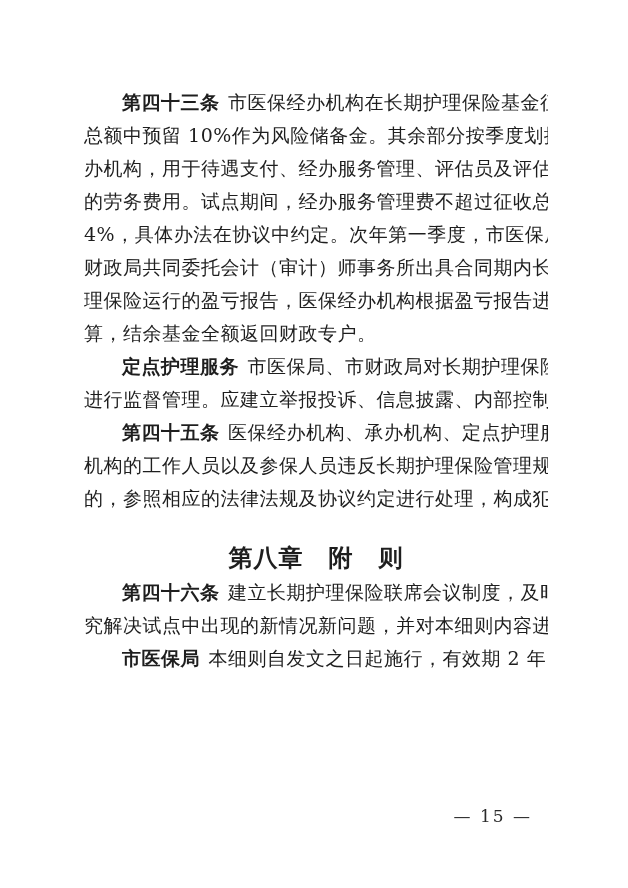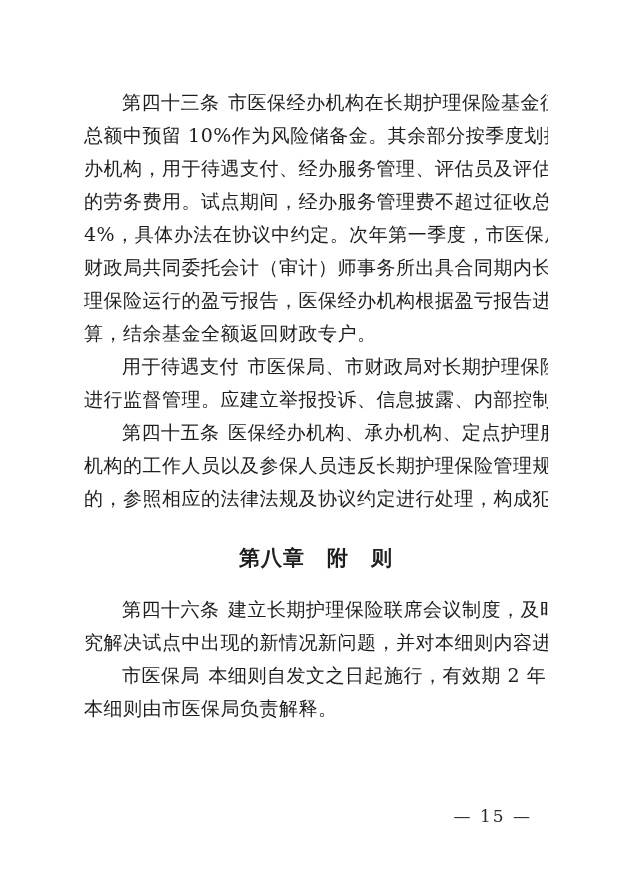--- a/index.html
+++ b/index.html
@@ -30,32 +30,32 @@
     text-align-last: justify;
     white-space: nowrap;
     overflow: hidden;
   }
   .line.first { text-indent: 2em; }
   .line.last {
     text-align: center;
     text-align-last: left;
   }
   .article-head {
-    font-weight: normal;
+    font-weight: bold;
     margin-right: 0.45em;
   }
   .chapter-heading {
     font-weight: bold;
-    font-size: 21px;
+    font-size: 24px;
     line-height: 33px;
     height: 33px;
     text-align: center;
     letter-spacing: 1px;
     margin-top: 26px;
-    margin-bottom: 19px;
+    margin-bottom: 2px;
   }
   .page-number {
     position: absolute;
     right: 96px;
     bottom: 62px;
     font-size: 17px;
     letter-spacing: 2px;
     color: #2a2a2a;
     margin-top: 36px;
   }
@@ -68,32 +68,31 @@
       <div class="line first"><span class="article-head">第四十三条</span><span>市医保经办机构在长期护理保险基金征收</span></div>
       <div class="line">总额中预留 10%作为风险储备金。其余部分按季度划拨给承</div>
       <div class="line">办机构，用于待遇支付、经办服务管理、评估员及评估专家</div>
       <div class="line">的劳务费用。试点期间，经办服务管理费不超过征收总额的</div>
       <div class="line">4%，具体办法在协议中约定。次年第一季度，市医保局、市</div>
       <div class="line">财政局共同委托会计（审计）师事务所出具合同期内长期护</div>
       <div class="line">理保险运行的盈亏报告，医保经办机构根据盈亏报告进行结</div>
       <div class="line last">算，结余基金全额返回财政专户。</div>
     </div>
     <div class="para">
-      <div class="line first"><span class="article-head">用于待遇支付</span><span>市医保局、市财政局对长期护理保险基金</span></div>
+      <div class="line first"><span class="article-head">定点护理服务</span><span>市医保局、市财政局对长期护理保险基金</span></div>
       <div class="line">进行监督管理。应建立举报投诉、信息披露、内部控制、欺</div>
     </div>
     <div class="para">
       <div class="line first"><span class="article-head">第四十五条</span><span>医保经办机构、承办机构、定点护理服务</span></div>
       <div class="line">机构的工作人员以及参保人员违反长期护理保险管理规定</div>
       <div class="line">的，参照相应的法律法规及协议约定进行处理，构成犯罪的，</div>
     </div>
     <div class="chapter-heading">第八章　附　则</div>
     <div class="para">
       <div class="line first"><span class="article-head">第四十六条</span><span>建立长期护理保险联席会议制度，及时研</span></div>
       <div class="line">究解决试点中出现的新情况新问题，并对本细则内容进行调</div>
     </div>
     <div class="para">
       <div class="line first"><span class="article-head">市医保局</span><span>本细则自发文之日起施行，有效期 2 年。</span></div>
-      <div class="line last">本细则由市医保局负责解释。</div>
     </div>
   </main>
 
 <div class="page-number">— 15 —</div>
 
 </body></html>

